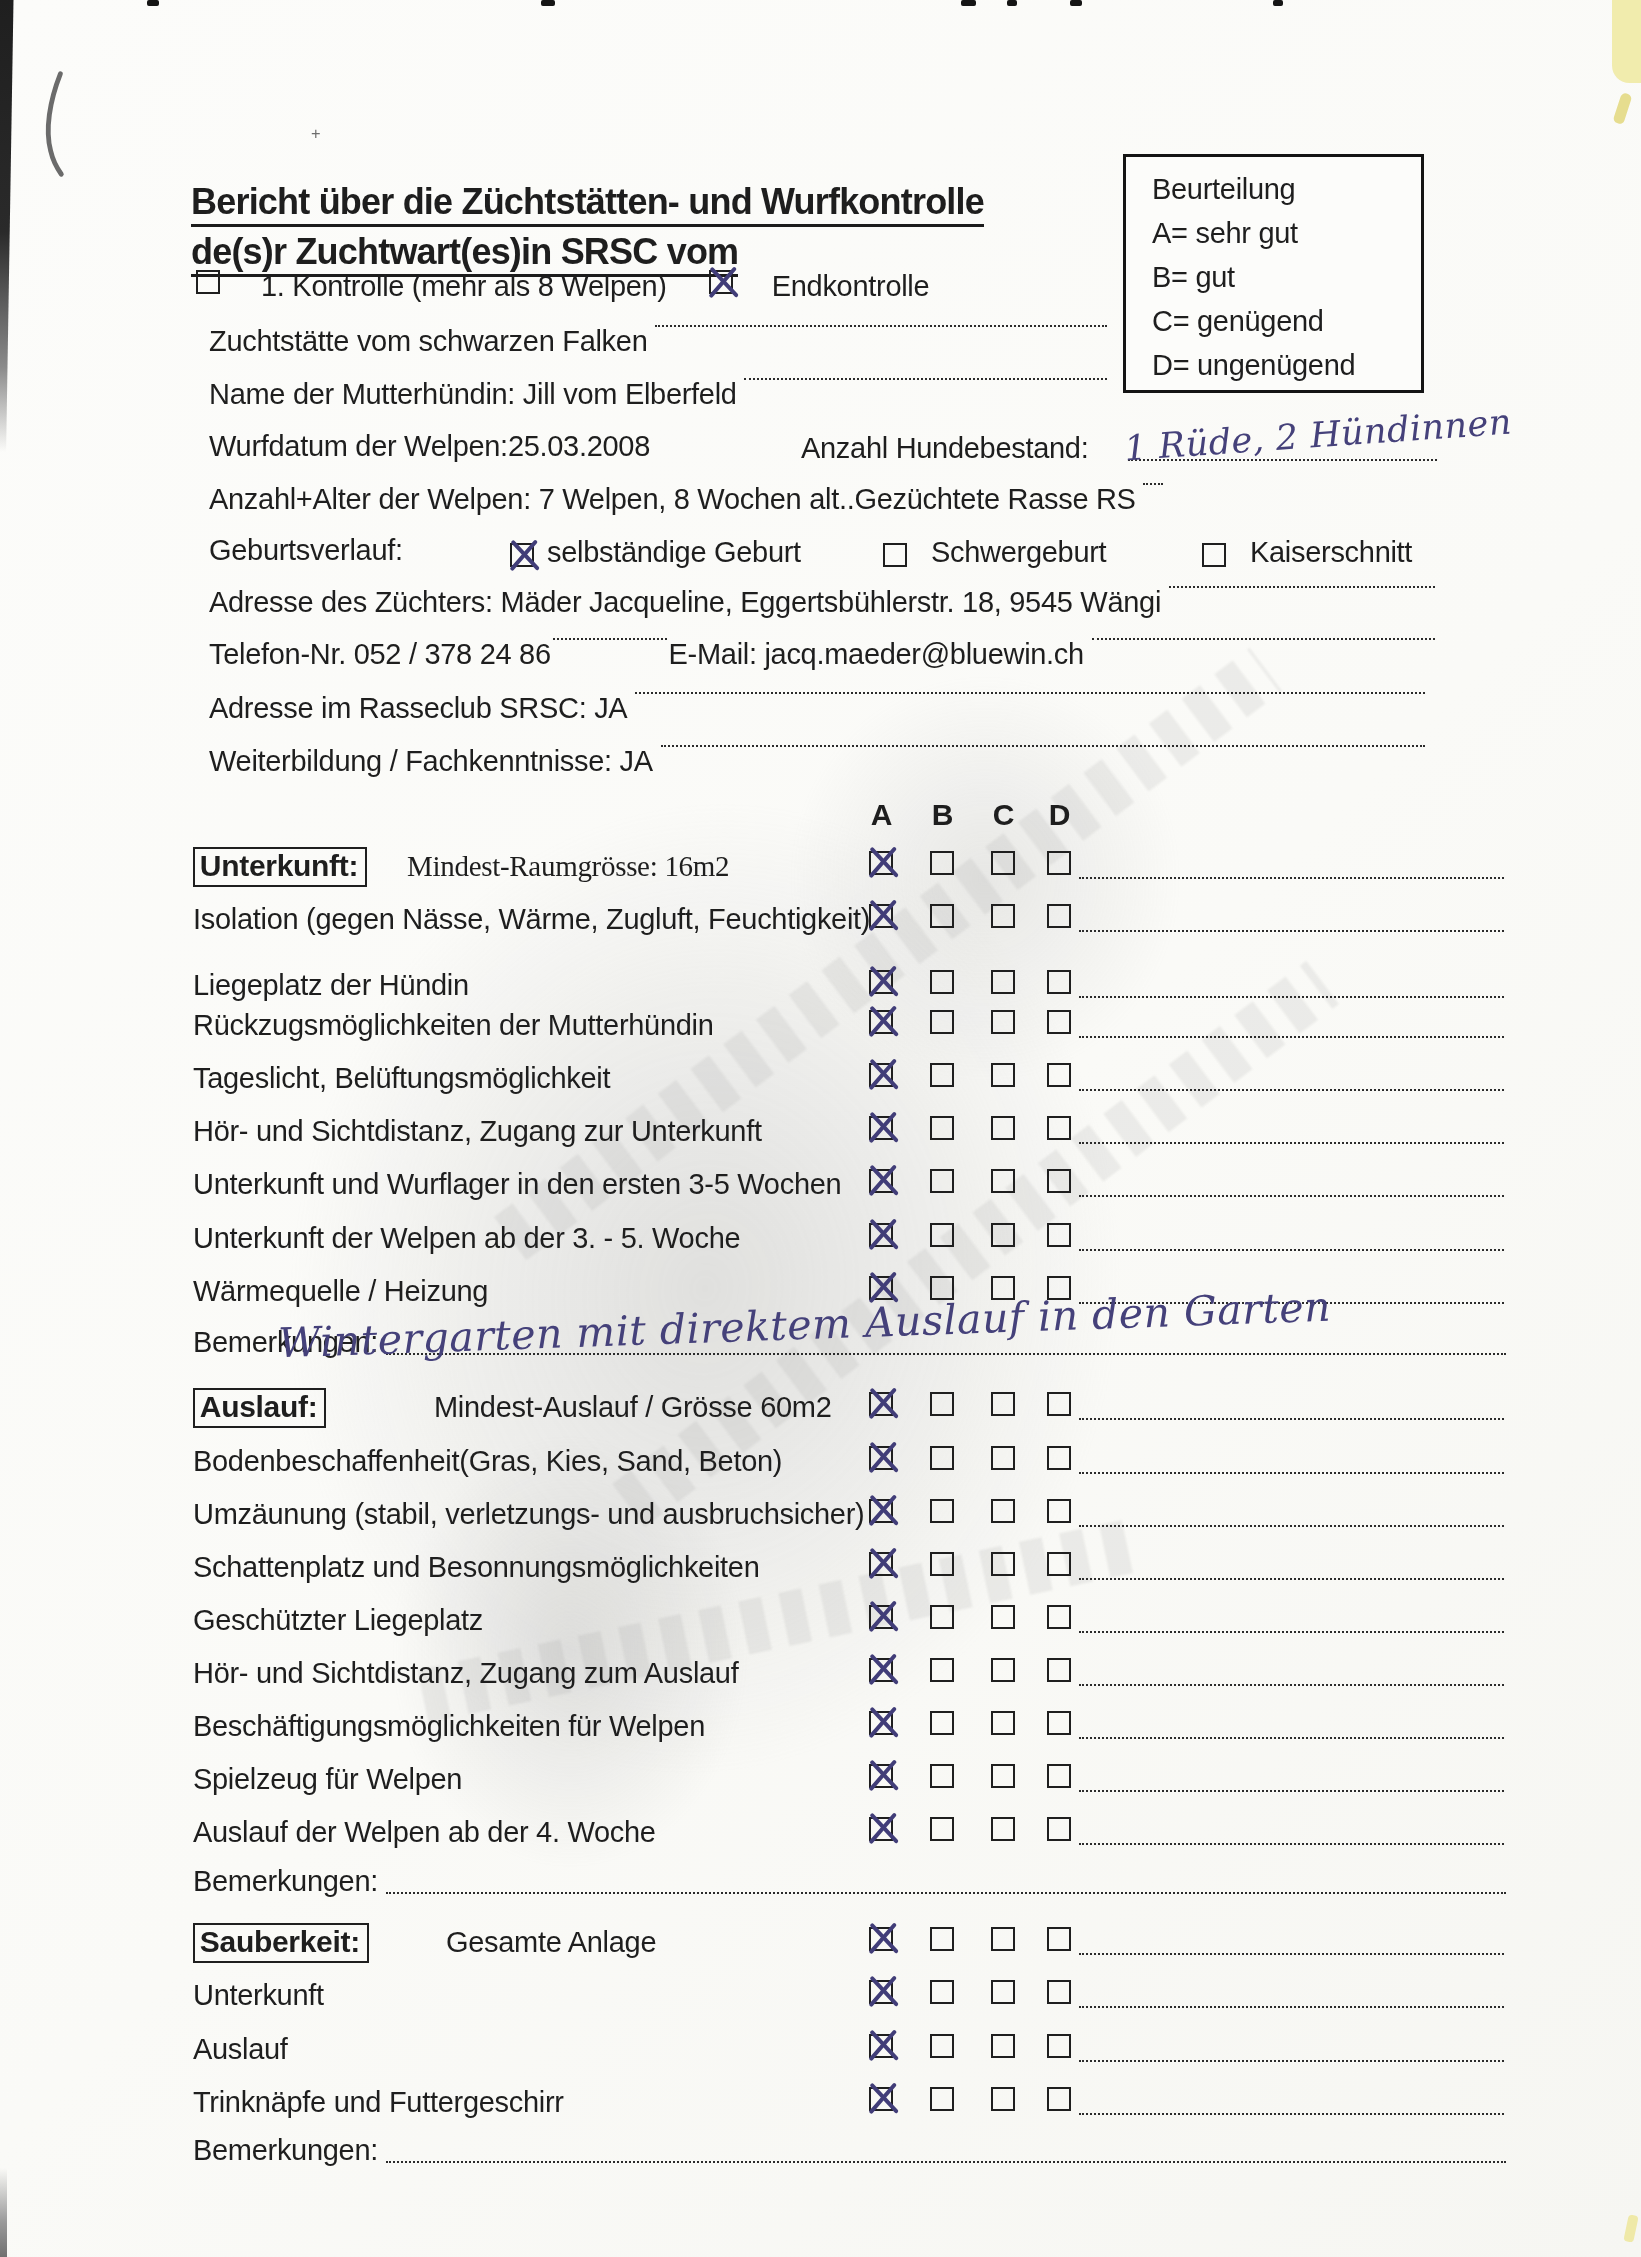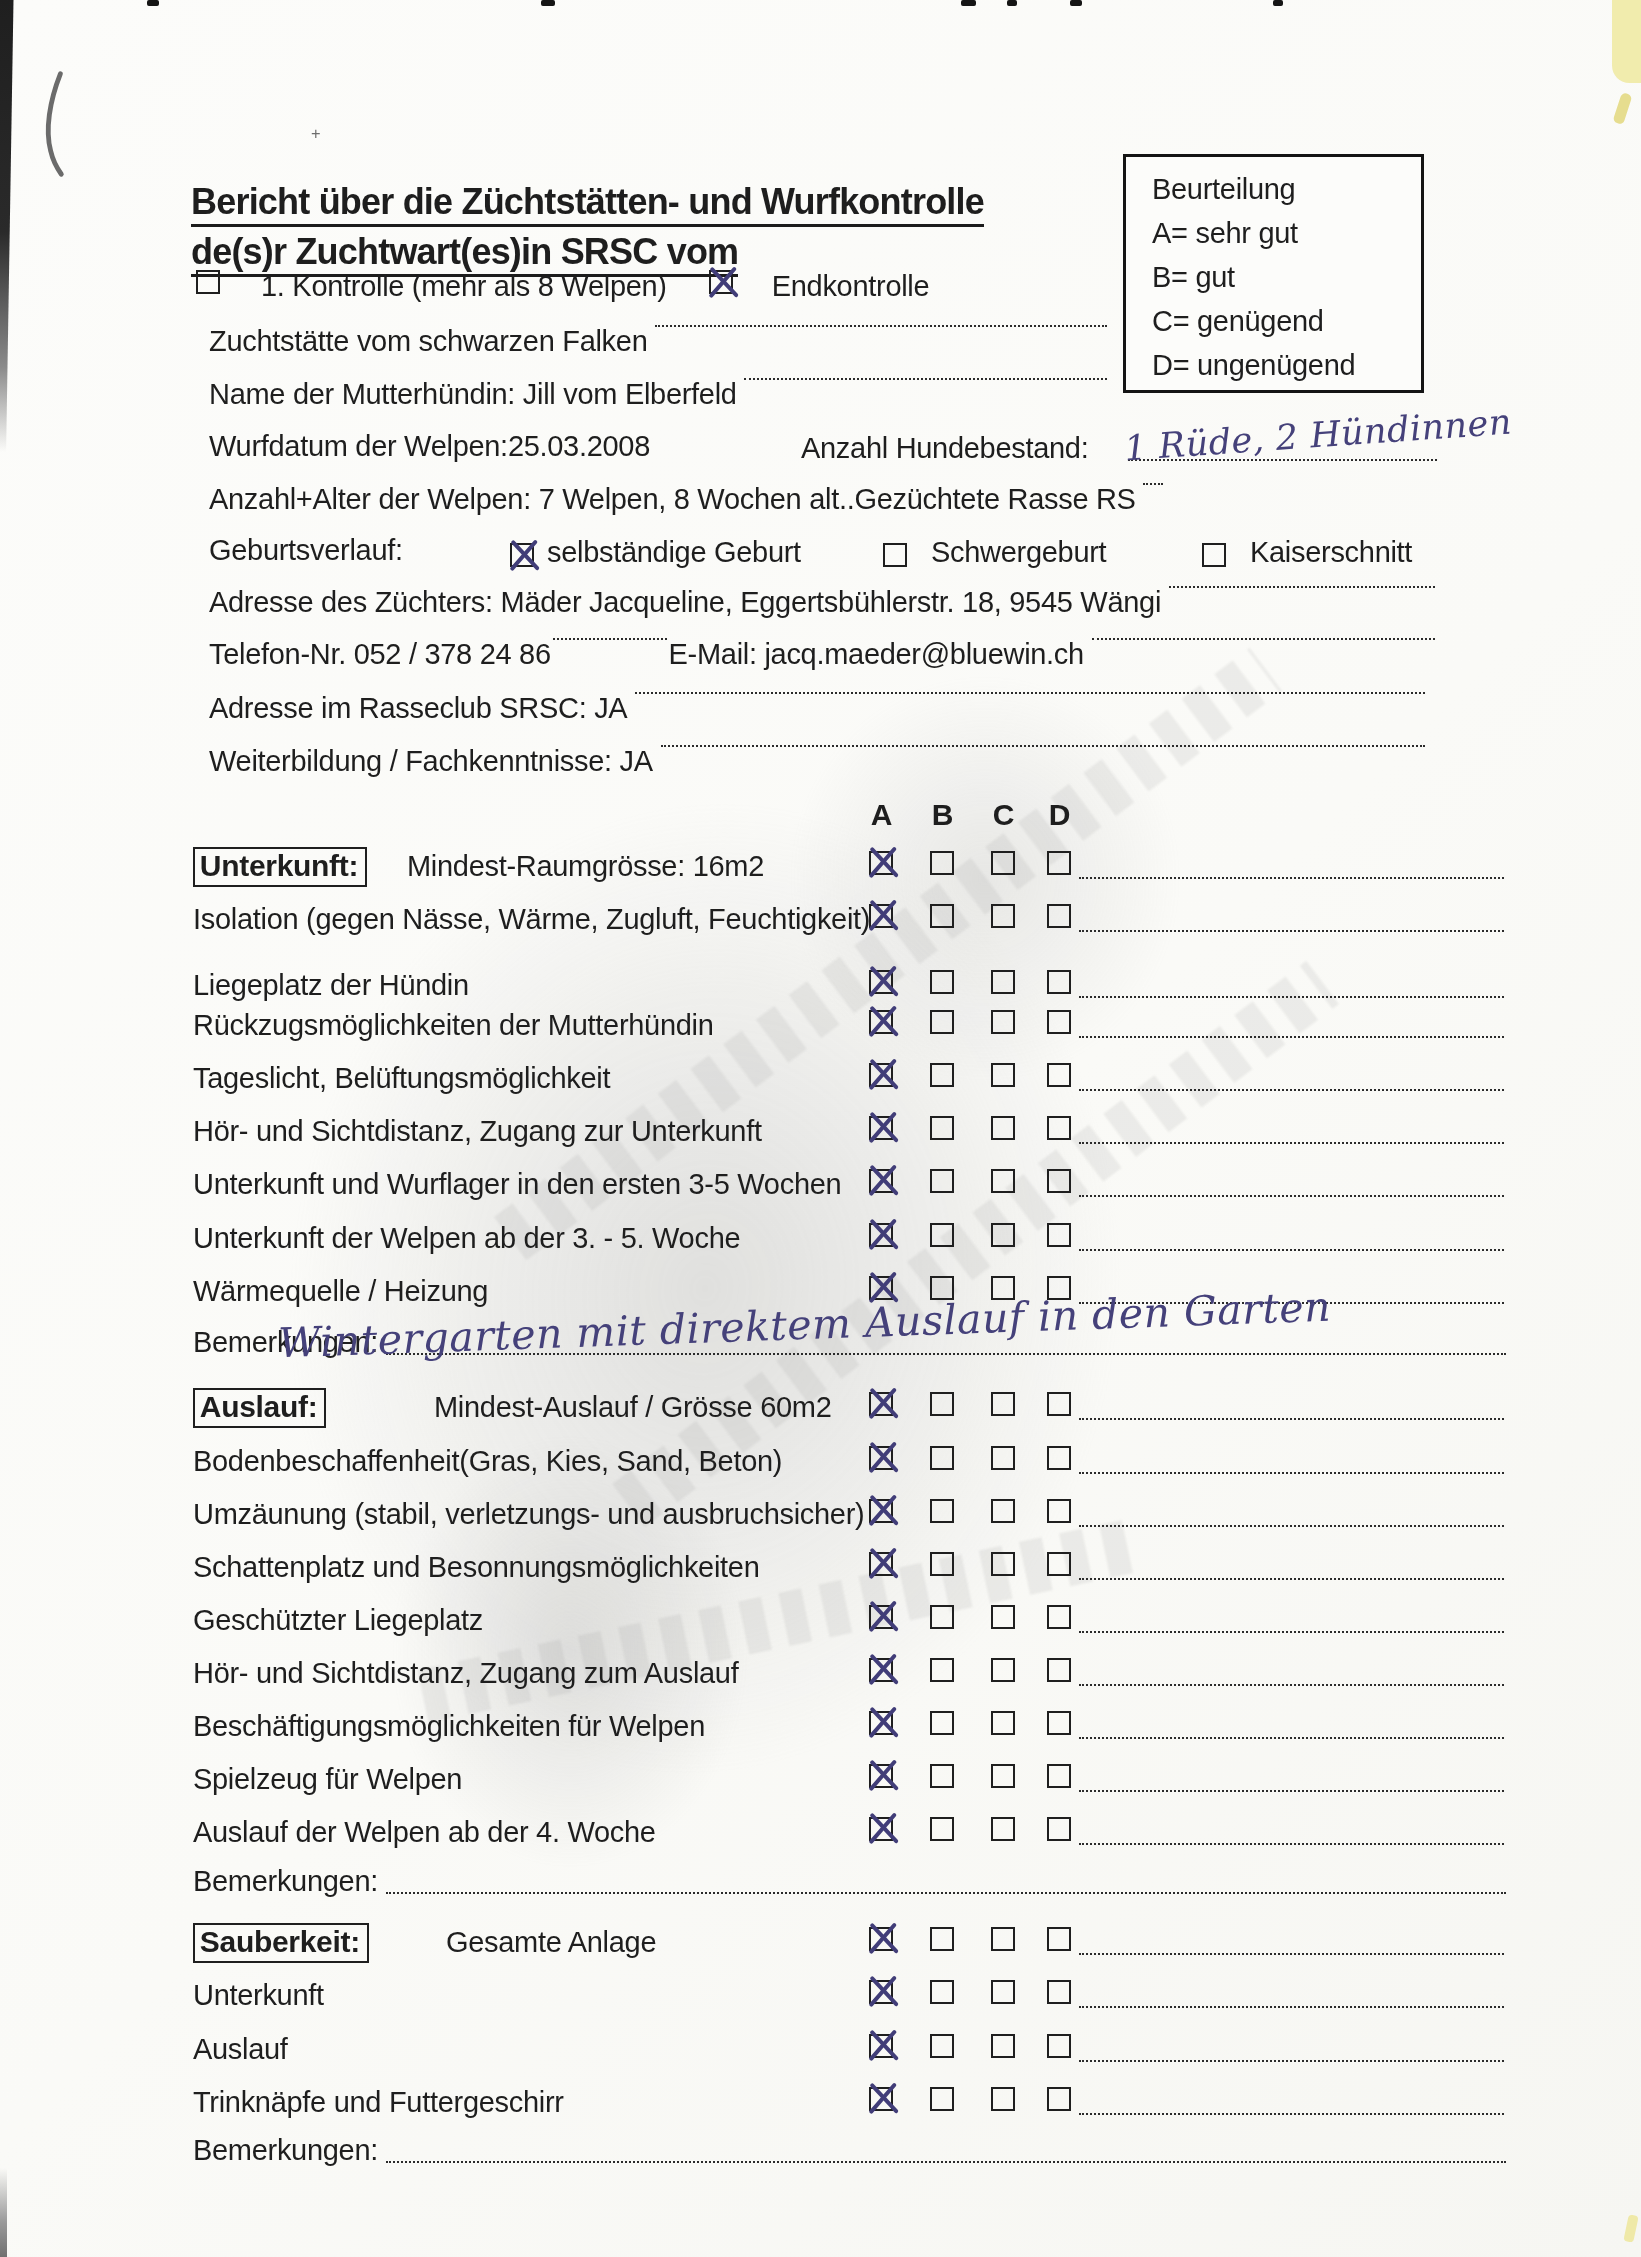--- a/index.html
+++ b/index.html
@@ -170,21 +170,21 @@
 
   <div style="position:absolute;top:798px;left:0;height:39px;">
     <span class="ghdr" style="left:867px;">A</span>
     <span class="ghdr" style="left:928px;">B</span>
     <span class="ghdr" style="left:989px;">C</span>
     <span class="ghdr" style="left:1045px;">D</span>
   </div>
 
   <div class="grow" style="top:846px;">
     <span class="sec-label">Unterkunft:</span>
-    <span class="sec-sub" style="left:214px;">Mindest-Raumgrösse:  16m2</span>
+    <span class="sec-sub" style="left:214px;font-family:Liberation Serif, serif;">Mindest-Raumgrösse:  16m2</span>
     <span class="cb ca checked"></span>
     <span class="cb cb2"></span>
     <span class="cb cc"></span>
     <span class="cb cd"></span>
     <span class="gdots"></span>
   </div>
   <div class="grow" style="top:899px;">
     <span class="rlabel">Isolation (gegen Nässe, Wärme, Zugluft, Feuchtigkeit)</span>
     <span class="cb ca checked"></span>
       <span class="cb cb2"></span>

